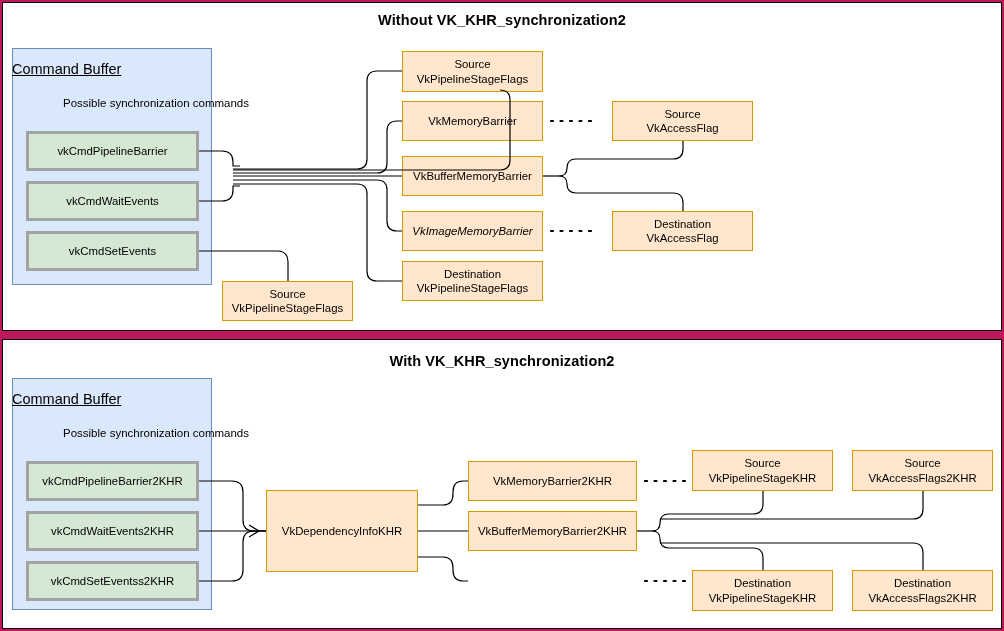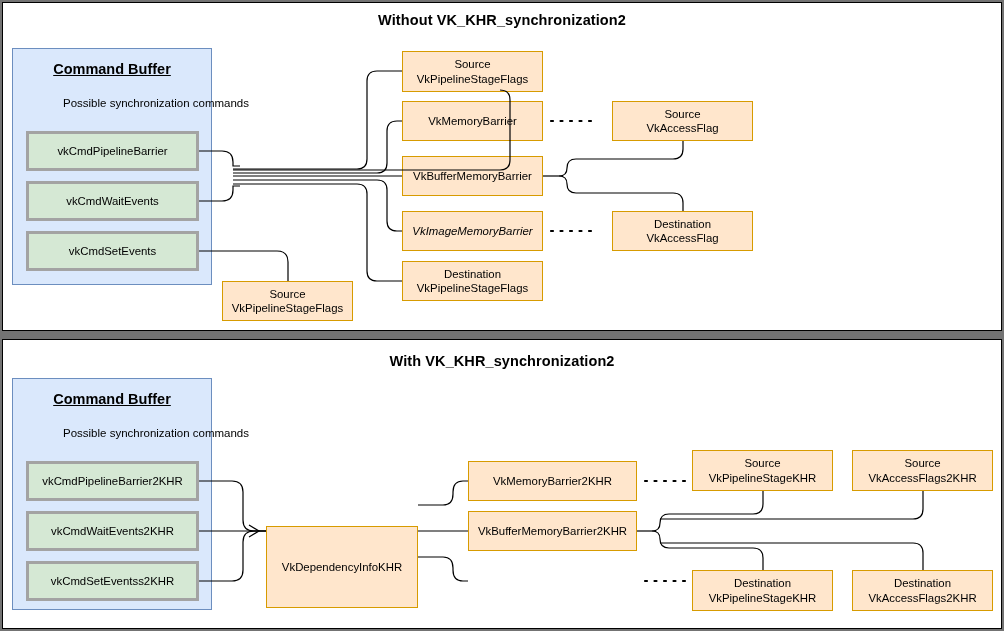--- a/index.html
+++ b/index.html
@@ -10,21 +10,21 @@
   body {
     font-family: "Liberation Sans", sans-serif;
     width: 1004px;
     height: 631px;
     overflow: hidden;
   }
   #canvas {
     position: relative;
     width: 1004px;
     height: 631px;
-    background: #737373;
+    background: #be185d;
   }
   .panel {
     position: absolute;
     border: 1px solid #000000;
     background: #ffffff;
     box-sizing: border-box;
   }
   .section-title {
     position: absolute;
     font-size: 14.5px;
@@ -37,23 +37,23 @@
   .cmdbuf {
     position: absolute;
     background: #dae8fc;
     border: 1px solid #6c8ebf;
     box-sizing: border-box;
   }
   .cmdbuf-title {
     position: absolute;
     left: 0;
     right: 0;
-    text-align: center;
+    text-align: left;
     font-size: 14.5px;
-    font-weight: bold;
+    font-weight: normal;
     text-decoration: underline;
     color: #000000;
   }
   .cmdbuf-sub {
     position: absolute;
     left: 10px;
     right: 10px;
     text-align: center;
     font-size: 11.5px;
     color: #000000;
@@ -164,21 +164,21 @@
   <div class="node green" style="left:26px; top:461px; width:173px; height:40px;">
     <span class="lbl">vkCmdPipelineBarrier2KHR</span>
   </div>
   <div class="node green" style="left:26px; top:511px; width:173px; height:40px;">
     <span class="lbl">vkCmdWaitEvents2KHR</span>
   </div>
   <div class="node green" style="left:26px; top:561px; width:173px; height:40px;">
     <span class="lbl">vkCmdSetEventss2KHR</span>
   </div>
 
-  <div class="node orange" style="left:266px; top:490px; width:152px; height:82px;margin-top:36px;">
+  <div class="node orange" style="left:266px; top:490px; width:152px; height:82px;">
     <span class="lbl">VkDependencyInfoKHR</span>
   </div>
   <div class="node orange" style="left:468px; top:461px; width:169px; height:40px;">
     <span class="lbl">VkMemoryBarrier2KHR</span>
   </div>
   <div class="node orange" style="left:468px; top:511px; width:169px; height:40px;">
     <span class="lbl">VkBufferMemoryBarrier2KHR</span>
   </div>
   <div class="node orange" style="left:692px; top:450px; width:141px; height:41px;">
     <span class="lbl">Source

